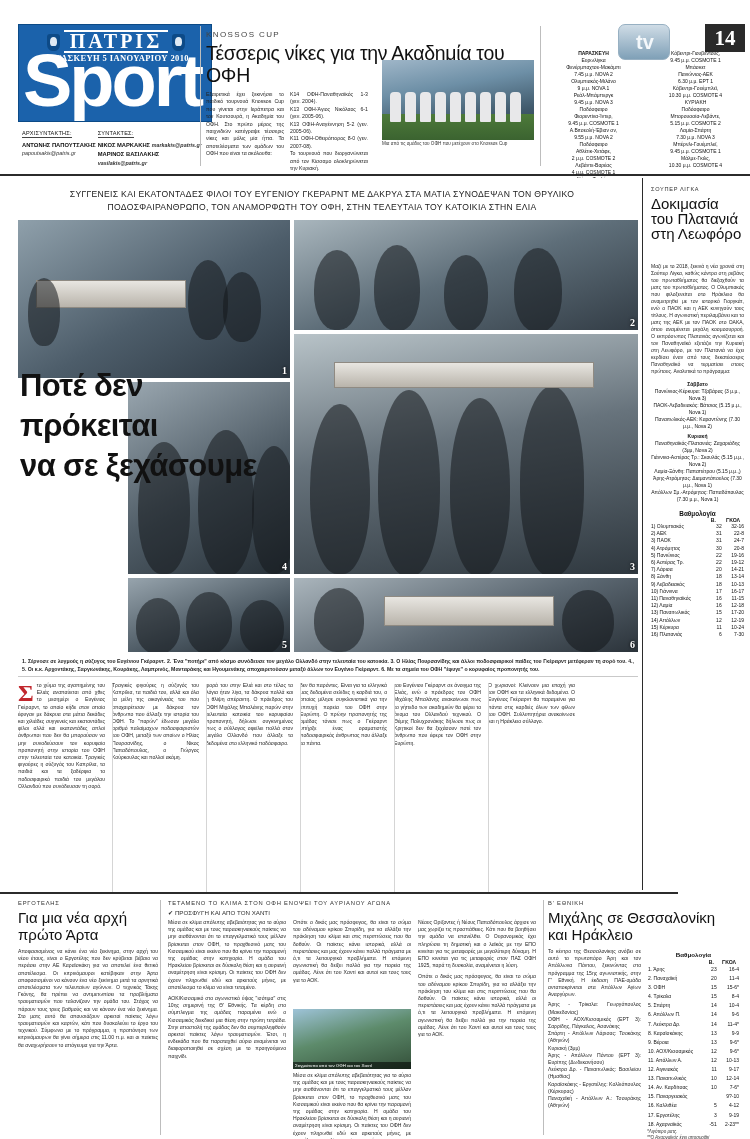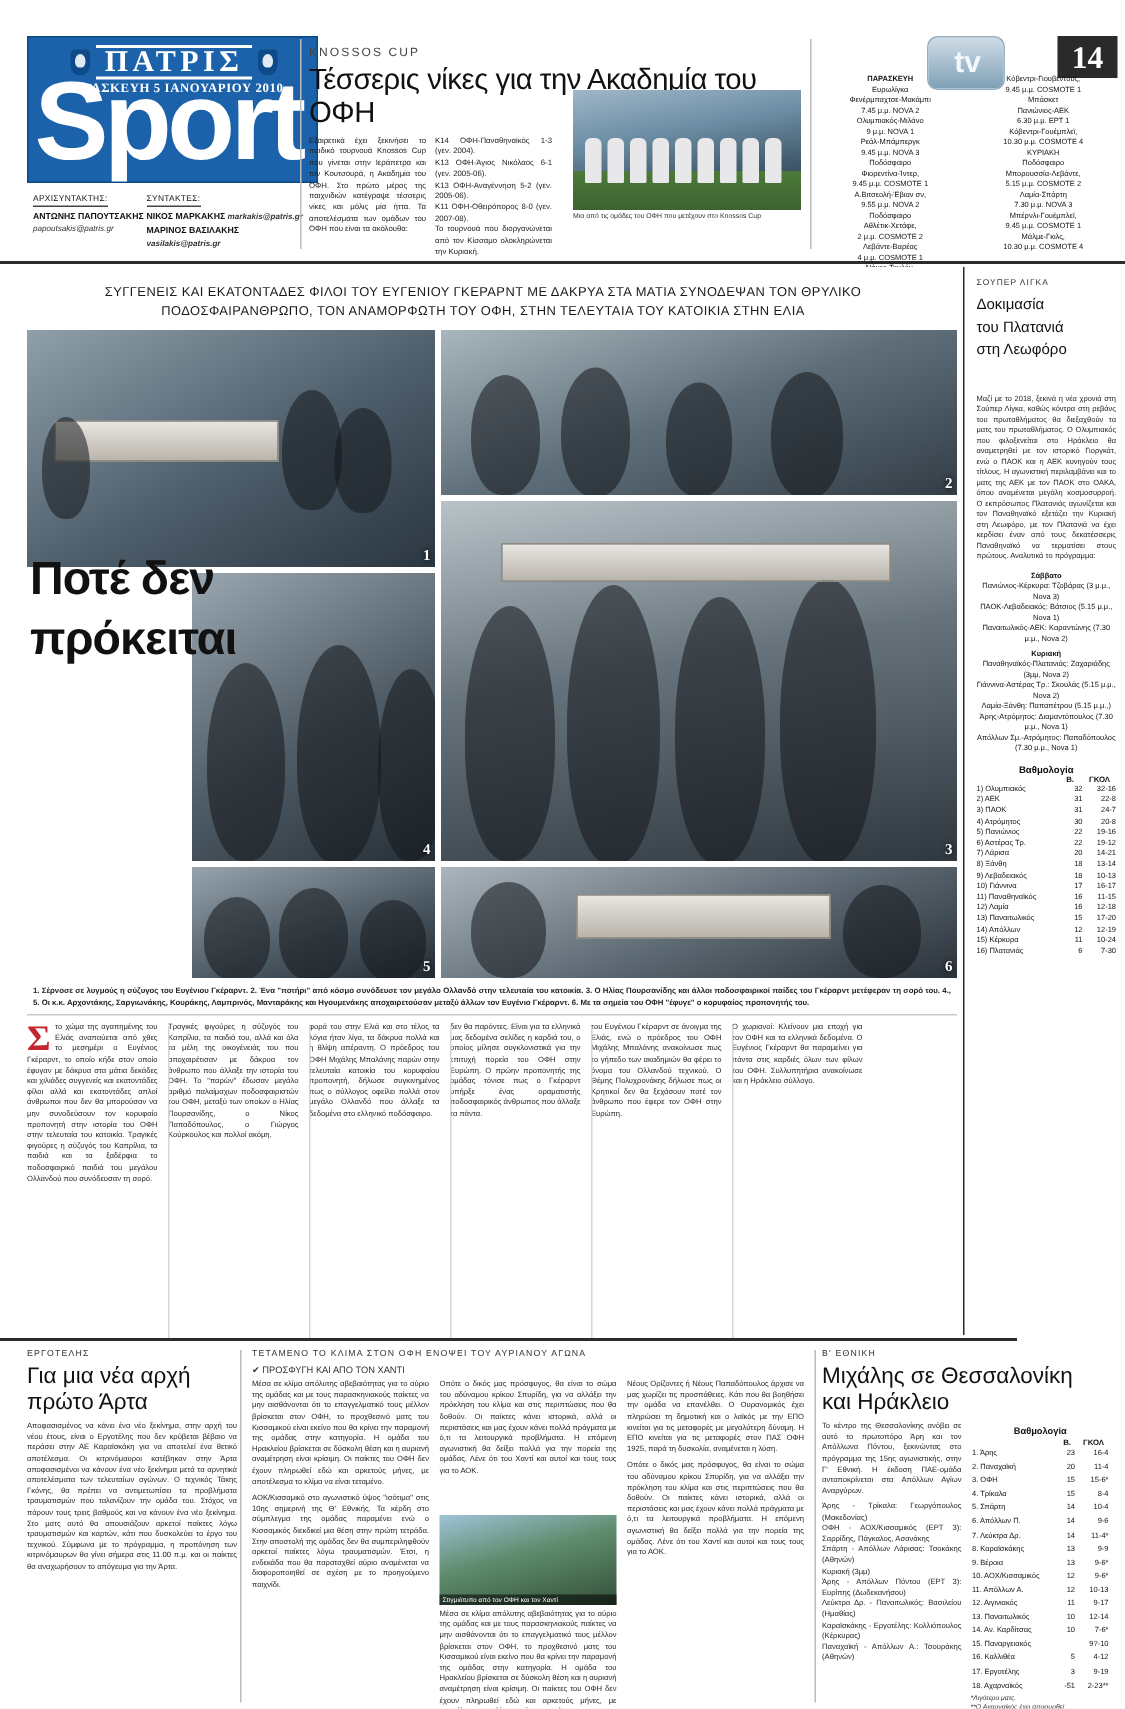--- a/index.html
+++ b/index.html
@@ -111,21 +111,21 @@
   .fb-cols { display:flex; gap:7px; }
   .fb-col { width:87px; font-size:5.1px; line-height:7.2px; text-align:justify; color:#1d1d1d; }
   .dropcap { float:left; font-size:24px; line-height:20px; font-weight:bold; color:#c1272d;
      font-family:"Liberation Serif",serif; margin:1px 3px 0 0; }
   .fbhr { position:absolute; left:18px; top:498px; width:620px; height:1px; background:#c9c9c9; }
   .colrule { position:absolute; top:506px; width:1px; height:372px; background:#d5d5d5; }
   
   .sidebar { position:absolute; left:642px; top:178px; width:108px; height:712px;
      background:#fff; border-left:1px solid #2b2b2b; padding:8px 6px 0 8px; }
   .sb-kicker { font-size:5.6px; letter-spacing:.7px; color:#333; margin-bottom:4px; }
-  .sb-title { font-size:10px; line-height:15px; color:#111; margin-bottom:22px; }
+  .sb-title { font-size:15px; line-height:15px; color:#111; margin-bottom:22px; }
   .sb-body { font-size:5px; line-height:7px; text-align:justify; color:#1d1d1d; }
   .sb-sched { font-size:5px; line-height:7px; text-align:center; margin-top:6px; }
   .sb-sched .d { font-weight:bold; display:block; margin-top:3px; }
   .sb-tab-h { text-align:center; font-weight:bold; font-size:6.4px; margin-top:7px; }
   .sb-tab-cols { display:flex; justify-content:flex-end; gap:10px; font-size:5.2px; font-weight:bold; padding-right:4px; }
   .sb-tab { width:100%; border-collapse:collapse; font-size:5px; }
   .sb-tab td { padding:0; line-height:7.2px; white-space:nowrap; }
   .sb-tab td.nm { width:56%; overflow:hidden; }
   .sb-tab td.p { width:20%; text-align:right; }
   .sb-tab td.g { width:24%; text-align:right; }
@@ -278,20 +278,21 @@
       <div class="ph p6">
         <div class="coffin" style="left:90px;top:18px;width:170px;height:30px;"></div>
         <div class="blob" style="left:20px;top:10px;width:50px;height:64px;"></div>
         <div class="blob" style="left:268px;top:12px;width:52px;height:62px;"></div>
         <div class="num">6</div>
       </div>
     </div>
 
     <div class="headline">
       <div class="hl-line">Ποτέ δεν πρόκειται</div>
+      <div class="hl-line">να σε ξεχάσουμε</div>
     </div>
 
     <div class="f-cap">1. Σέρνοσε σε λυγμούς η σύζυγος του Ευγένιου Γκέραρντ. 2. Ένα "ποτήρι" από κόσμο συνόδευσε τον μεγάλο Ολλανδό στην τελευταία του κατοικία. 3. Ο Ηλίας Πουρσανίδης και άλλοι ποδοσφαιρικοί παίδες του Γκέραρντ μετέφεραν τη σορό του. 4., 5. Οι κ.κ. Αρχοντάκης, Σαργιωνάκης, Κουράκης, Λαμπρινός, Μανταράκης και Ηγουμενάκης αποχαιρετούσαν μεταξύ άλλων τον Ευγένιο Γκέραρντ. 6. Με τα σημεία του ΟΦΗ "έφυγε" ο κορυφαίος προπονητής του.</div>
 
     <div class="fbhr"></div>
     <div class="f-body">
       <div class="fb-cols">
         <div class="fb-col"><span class="dropcap">Σ</span><span>το χώμα της αγαπημένης του Ελιάς αναπαύεται από χθες το μεσημέρι ο Ευγένιος Γκέραρντ, το οποίο κήδε στον οποίο έφυγαν με δάκρυα στα μάτια δεκάδες και χιλιάδες συγγενείς και εκατοντάδες φίλοι αλλά και εκατοντάδες απλοί άνθρωποι που δεν θα μπορούσαν να μην συνοδεύσουν τον κορυφαίο προπονητή στην ιστορία του ΟΦΗ στην τελευταία του κατοικία. Τραγικές φιγούρες η σύζυγός του Καπρίλια, τα παιδιά και τα ξαδέρφια το ποδοσφαιρικό παιδιά του μεγάλου Ολλανδού που συνόδευσαν τη σορό.</span></div>
         <div class="fb-col">Τραγικές φιγούρες η σύζυγός του Καπρίλια, τα παιδιά του, αλλά και όλα τα μέλη της οικογένειάς του που αποχαιρέτισαν με δάκρυα τον άνθρωπο που άλλαξε την ιστορία του ΟΦΗ. Το "παρών" έδωσαν μεγάλο αριθμό παλαίμαχων ποδοσφαιριστών του ΟΦΗ, μεταξύ των οποίων ο Ηλίας Πουρσανίδης, ο Νίκος Παπαδόπουλος, ο Γιώργος Κούρκουλος και πολλοί ακόμη.</div>
         <div class="fb-col">φορά του στην Ελιά και στο τέλος τα λόγια ήταν λίγα, τα δάκρυα πολλά και η θλίψη απέραντη. Ο πρόεδρος του ΟΦΗ Μιχάλης Μπαλάνης παρών στην τελευταία κατοικία του κορυφαίου προπονητή, δήλωσε συγκινημένος πως ο σύλλογος οφείλει πολλά στον μεγάλο Ολλανδό που άλλαξε τα δεδομένα στο ελληνικό ποδόσφαιρο.</div>

